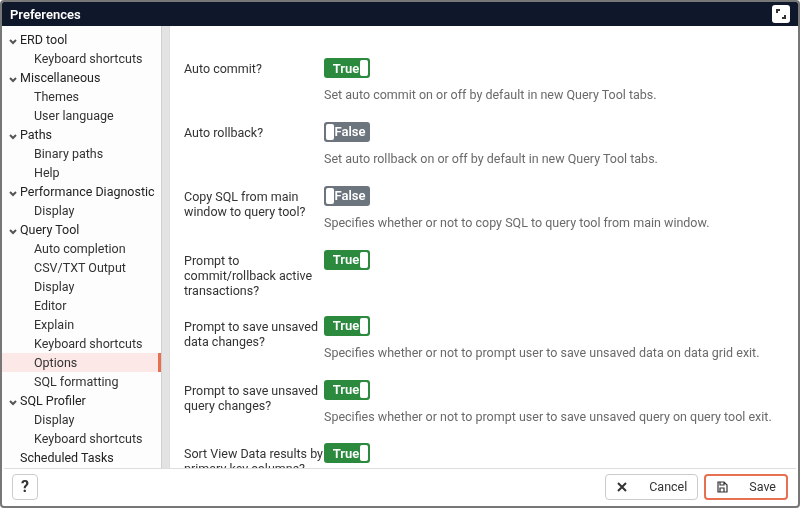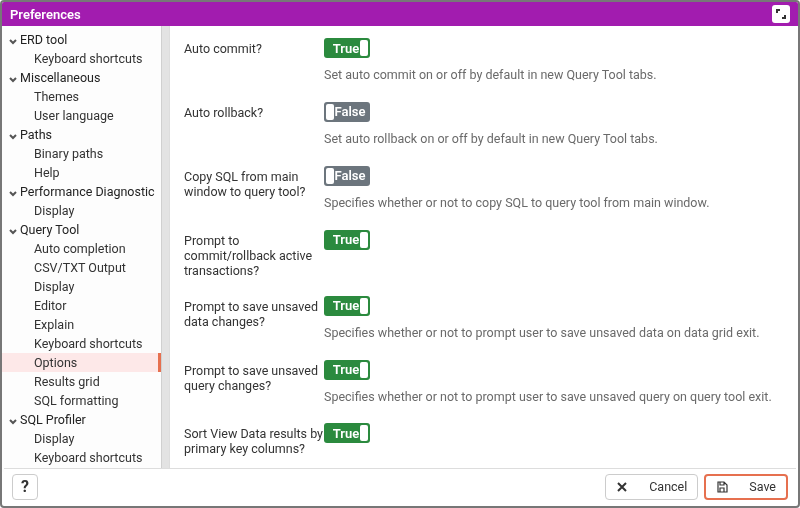--- a/index.html
+++ b/index.html
@@ -1,30 +1,30 @@
 <!DOCTYPE html>
 <html><head>
 <meta charset="utf-8">
 <style>
   *{box-sizing:border-box;margin:0;padding:0;font-family:-apple-system,BlinkMacSystemFont,"Segoe UI",Roboto,sans-serif}
   body{width:800px;height:508px;background:#fff;position:relative;border:2px solid #777;border-radius:4px;overflow:hidden}
-  .titlebar{background:#a21caf;color:#fff;font-size:13px;font-weight:600;padding:4px 8px;height:24px;display:flex;align-items:center;justify-content:space-between}
+  .titlebar{background:#0f172a;color:#fff;font-size:13px;font-weight:600;padding:4px 8px;height:24px;display:flex;align-items:center;justify-content:space-between}
   .corner-btn{width:18px;height:18px;background:#fff;border-radius:3px;display:flex;align-items:center;justify-content:center}
   .corner-btn svg{width:10px;height:10px;stroke:#333;fill:none;stroke-width:2}
   .body{display:flex;height:446px}
   .sidebar{width:168px;border-right:1px solid #ddd;overflow-y:auto;font-size:12.5px;color:#333;background:#fdfdfd;position:relative}
   .sidebar::after{content:"";position:absolute;right:0;top:0;bottom:0;width:7px;background:#e3e3e3;border-left:1px solid #d0d0d0}
   .tree{padding:4px 0}
   .cat{display:flex;align-items:center;padding:2px 6px;cursor:pointer;color:#222}
   .cat .chev{width:10px;height:10px;margin-right:2px;flex:none}
   .cat .chev svg{width:10px;height:10px;stroke:#555;fill:none;stroke-width:2}
   .leaf{padding:2px 6px 2px 32px;cursor:pointer;color:#333;white-space:nowrap}
   .leaf.active{background:#fde8e8;border-right:3px solid #e6704f;margin-right:8px;position:relative;z-index:2}
   .cat-label{white-space:nowrap}
-  .content{flex:1;overflow-y:auto;padding:4px 14px;font-size:12.5px;color:#555}
+  .content{flex:1;overflow-y:auto;padding:24px 14px;font-size:12.5px;color:#555}
   .row{display:flex;margin:8px 0 18px}
   .row .lbl{width:140px;color:#333;padding-top:3px}
   .row .val{flex:1}
   .toggle{display:inline-flex;align-items:center;border-radius:3px;height:20px;width:46px;position:relative;color:#fff;font-size:13px;font-weight:600}
   .toggle.on{background:#2b8a3e}
   .toggle.off{background:#6c757d}
   .toggle .knob{position:absolute;top:2px;width:8px;height:16px;background:#fff;border-radius:2px}
   .toggle.on .knob{right:2px}
   .toggle.off .knob{left:2px}
   .toggle .txt{position:absolute;width:100%;text-align:center;padding-right:2px}
@@ -88,21 +88,20 @@
             </svg></span>
           <span class="cat-label">Query Tool</span>
         </div>
         <div class="leaf">Auto completion</div>
         <div class="leaf">CSV/TXT Output</div>
         <div class="leaf">Display</div>
         <div class="leaf">Editor</div>
         <div class="leaf">Explain</div>
         <div class="leaf">Keyboard shortcuts</div>
         <div class="leaf active">Options</div>
-        <div class="leaf">Results grid</div>
         <div class="leaf">SQL formatting</div>
         <div class="cat">
           <span class="chev"><svg viewBox="0 0 10 10">
               <path d="M2 3l3 3 3-3"></path>
             </svg></span>
           <span class="cat-label">SQL Profiler</span>
         </div>
         <div class="leaf">Display</div>
         <div class="leaf">Keyboard shortcuts</div>
         <div class="cat">

